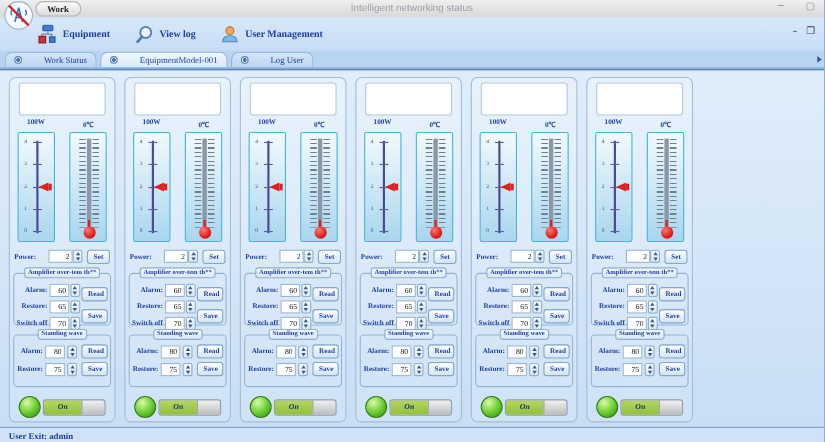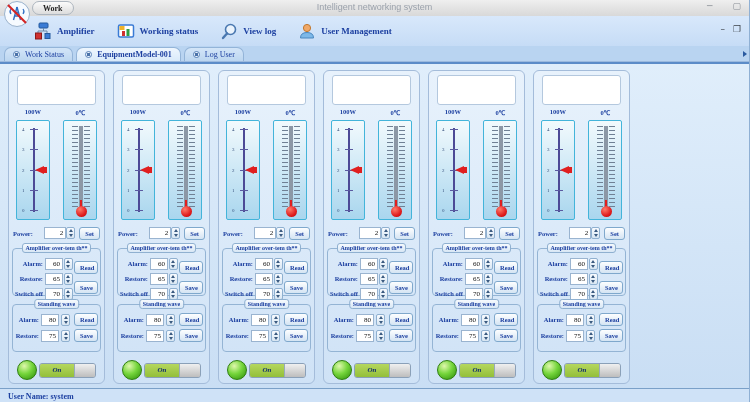--- a/index.html
+++ b/index.html
@@ -24,25 +24,25 @@
     display:flex; align-items:center; padding-left:30px; gap:14px; }
   .tool-btn { display:flex; align-items:center; gap:5px; border:none; background:transparent;
     font-family:"Liberation Serif",serif; font-size:9px; font-weight:bold; color:#1c3fa0; height:26px; padding:0 4px; }
   .tool-icon { width:18px; height:18px; display:inline-block; }
   .mdi-controls { position:absolute; right:8px; top:8px; display:flex; gap:8px;
     font-family:"DejaVu Sans",sans-serif; font-size:9px; color:#3a3f46; }
 
   
   .tabrow { position:relative; height:16px; background:#b9d4f1; display:flex; align-items:flex-end;
     padding-left:4px; gap:3px; border-bottom:1px solid #9cbade; }
-  .tab { display:flex; align-items:center; gap:5px; height:14px; padding:0 8px;
+  .tab { display:flex; align-items:center; gap:20px; height:14px; padding:0 8px;
     border:1px solid #93b4d8; border-bottom:none; border-radius:7px 7px 0 0;
     background:linear-gradient(#d3e5f8,#bcd6f0);
     font-family:"Liberation Serif",serif; font-size:8px; color:#1c3fa0; }
-  .tab.active { background:linear-gradient(#eef6fe,#d9eafa); font-weight:bold; }
+  .tab.active { background:linear-gradient(#eef6fe,#d9eafa); font-weight:normal; }
   .tab-bullet { width:7px; height:7px; border:1.5px solid #5a82b8; border-radius:50%;
     background:radial-gradient(circle,#4a72a8 0 1.5px,#e8f2fc 2px); flex:0 0 auto; }
   .tab-scroll-arrow { position:absolute; right:2px; bottom:4px; width:0; height:0;
     border-top:3px solid transparent; border-bottom:3px solid transparent; border-left:4px solid #2a5aa0; }
 
   
   .content { height:326px; background:linear-gradient(#e0eefb,#c9def4); border-top:2px solid #5c8cc8;
     display:flex; gap:8px; padding:6px 0 0 8px; }
 
   .panel { width:97px; height:314px; flex:0 0 auto; border:1px solid #a4bcda; border-radius:6px;
@@ -133,49 +133,38 @@
   <div class="titlebar">
     <span class="logo">
       <svg width="28" height="28" viewBox="0 0 28 28">
         <circle cx="14" cy="14" r="12.5" fill="#f6faff" stroke="#9ab2cc" stroke-width="1"></circle>
         <path d="M14 7 L10.5 20 M14 7 L17.5 20 M11.6 16 L16.4 16 M12.4 12.5 L15.6 12.5" stroke="#2f6fc4" stroke-width="1.4" fill="none"></path>
         <path d="M8 9 Q6 11.5 8 14 M20 9 Q22 11.5 20 14" stroke="#2f6fc4" stroke-width="1.2" fill="none"></path>
         <line x1="5" y1="5" x2="23" y2="23" stroke="#d42323" stroke-width="2.2"></line>
       </svg>
     </span>
     <button class="exit-btn">Work</button>
-    <span class="app-title">Intelligent networking system</span>
+    <span class="app-title">Intelligent networking status</span>
     <span class="win-controls">
       <span>─</span>
       <span>▢</span>
     </span>
   </div>
 
   <div class="toolbar">
     <button class="tool-btn">
       <span class="tool-icon">
         <svg width="18" height="18" viewBox="0 0 18 18">
           <rect x="5" y="1" width="9" height="5" rx="1" fill="#3a7bd5" stroke="#245a9e"></rect>
           <path d="M9.5 6 V9 H4 V12 M9.5 9 H13 V12" stroke="#6a88a8" fill="none"></path>
           <rect x="1.5" y="11" width="6" height="6" fill="#d03030" stroke="#8a1818"></rect>
           <rect x="11" y="11.5" width="5" height="5" fill="#3a7bd5" stroke="#245a9e"></rect>
         </svg>
       </span>
-      <span>Amplifier</span>
-    </button>
-    <button class="tool-btn">
-      <span class="tool-icon">
-        <svg width="18" height="18" viewBox="0 0 18 18">
-          <rect x="1.5" y="3" width="15" height="12" rx="1.5" fill="#fff" stroke="#3a7bd5" stroke-width="1.5"></rect>
-          <rect x="2.5" y="4" width="5" height="4" fill="#f0b429"></rect>
-          <rect x="5" y="9" width="3" height="5" fill="#d03030"></rect>
-          <rect x="9.5" y="7" width="3" height="7" fill="#2f9e44"></rect>
-        </svg>
-      </span>
-      <span>Working status</span>
+      <span>Equipment</span>
     </button>
     <button class="tool-btn">
       <span class="tool-icon">
         <svg width="18" height="18" viewBox="0 0 18 18">
           <circle cx="10.5" cy="7.5" r="5" fill="#eaf3fc" stroke="#4a78b0" stroke-width="1.6"></circle>
           <line x1="7" y1="11.5" x2="3" y2="16" stroke="#4a78b0" stroke-width="2.4" stroke-linecap="round"></line>
         </svg>
       </span>
       <span>View log</span>
     </button>
@@ -824,15 +813,15 @@
       <div class="led"></div>
       <div class="on-toggle">
         <span class="on-label">On</span>
         <span class="toggle-track"></span>
       </div>
     </div>
   </div>
 </div>
 
   <div class="statusbar">
-    <span>User Name: system</span>
+    <span>User Exit: admin</span>
   </div>
 </div>
 
 </body></html>

